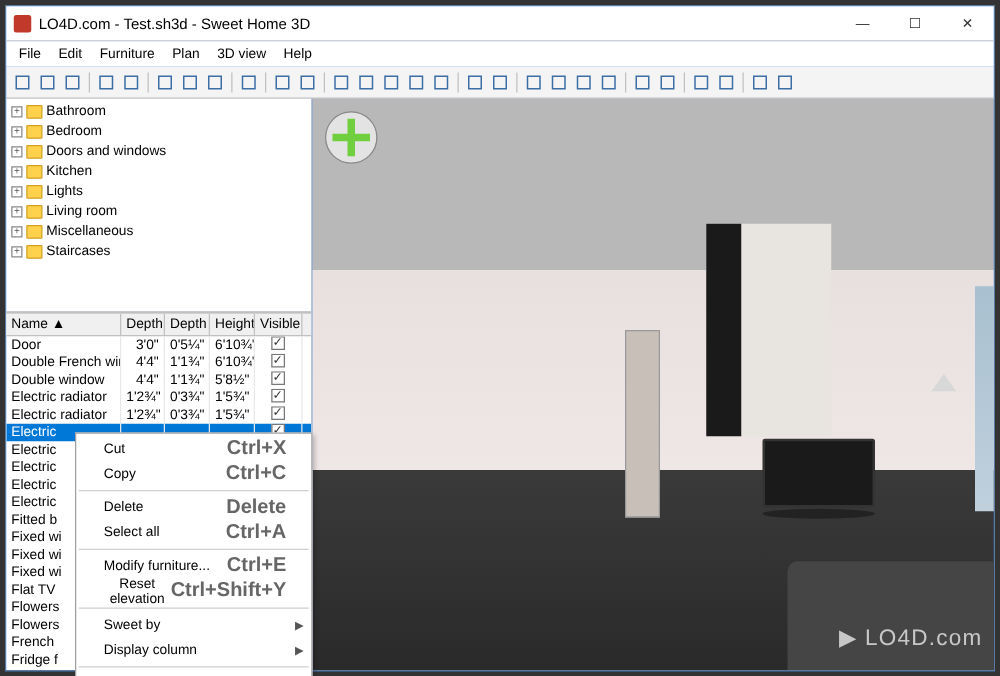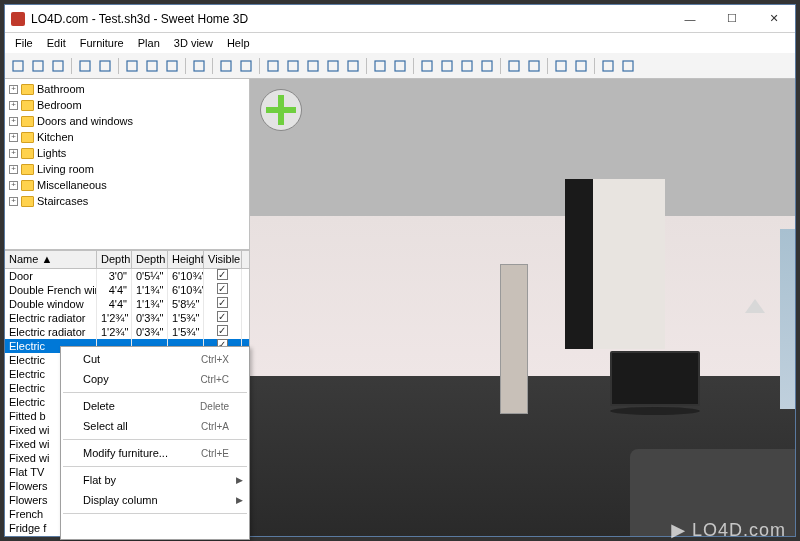--- a/index.html
+++ b/index.html
@@ -35,24 +35,24 @@
 .chk { display:inline-block; width:11px; height:11px; border:1px solid #777; background:#fff; position:relative;}
 .chk::after{content:"✓"; position:absolute; top:-2px; left:0; font-size:10px; color:#333;}
 .viewport { flex: 1; position: relative; background: linear-gradient(to bottom, #b8b8b8 0%, #b8b8b8 30%, #e8e0df 30%, #efe6e6 65%, #3a3a3a 65%, #2a2a2a 100%); overflow:hidden;}
 .compass { position: absolute; top: 10px; left: 10px; width: 42px; height: 42px; background: rgba(255,255,255,0.6); border: 1px solid #888; border-radius: 50%; display:flex; align-items:center; justify-content:center;}
 .compass-cross { width: 30px; height: 30px; position: relative; }
 .compass-cross::before, .compass-cross::after { content:""; position:absolute; background:#6fcf3f; }
 .compass-cross::before { left: 12px; top:0; width: 6px; height: 30px; }
 .compass-cross::after { top: 12px; left:0; height: 6px; width: 30px; }
 .context-menu { position: absolute; left: 60px; top: 346px; width: 190px; background: #fff; border: 1px solid #a0a0a0; box-shadow: 2px 2px 4px rgba(0,0,0,0.25); z-index: 100; padding: 2px 0;}
 .ctx-item { height: 20px; display: flex; align-items: center; padding: 0 20px 0 22px; color: #000; position: relative; text-align: center;}
-.ctx-item .shortcut { margin-left: auto; color: #666; font-size: 10px;}
+.ctx-item .shortcut { margin-left: auto; color: #666; font-size: 16px; font-weight: bold;}
 .ctx-sep { height: 1px; background: #d0d0d0; margin: 3px 2px; }
 .ctx-item .sub-arrow { position: absolute; right: 6px; font-size: 9px; color: #555;}
-.watermark { position: absolute; right: 14px; bottom: 0; color: rgba(255,255,255,0.7); font-size: 18px; letter-spacing: 1px; font-weight: 300;}
+.watermark { position: absolute; right: 14px; bottom: 20px; color: rgba(255,255,255,0.7); font-size: 18px; letter-spacing: 1px; font-weight: 300;}
 .scene-wardrobe{position:absolute; left:315px; top:100px; width:100px; height:170px; background:#e8e4e0; border-left:28px solid #1a1a1a;}
 .scene-tv{position:absolute; left:360px; top:272px; width:90px; height:55px; background:#1a1a1a; border:2px solid #333; border-radius:2px;}
 .scene-tvstand{position:absolute; left:360px; top:328px; width:90px; height:8px; background:#222; border-radius:50%;}
 .scene-door{position:absolute; left:250px; top:185px; width:28px; height:150px; background:#c8c0b8; border:1px solid #999;}
 .scene-glass{position:absolute; left:530px; top:150px; width:80px; height:180px; background:linear-gradient(#a8c0d0,#c0d0dd);}
 .scene-sofa{position:absolute; left:380px; top:370px; width:260px; height:120px; background:#454545; border-radius:8px 8px 0 0;}
 .scene-sconce{position:absolute; width:0; height:0; border-left:10px solid transparent; border-right:10px solid transparent; border-bottom:14px solid #d8d8d8;}
 .sc1{left:495px; top:220px;}
 </style>
 </head>
@@ -461,23 +461,27 @@
     </div>
     <div class="ctx-item">
       <span>Select all</span>
       <span class="shortcut">Ctrl+A</span>
     </div>
     <div class="ctx-sep"></div>
     <div class="ctx-item">
       <span>Modify furniture...</span>
       <span class="shortcut">Ctrl+E</span>
     </div>
+    <div class="ctx-item">
+      <span>Reset elevation</span>
+      <span class="shortcut">Ctrl+Shift+Y</span>
+    </div>
     <div class="ctx-sep"></div>
     <div class="ctx-item">
-      <span>Flat by</span>
+      <span>Sweet by</span>
       <span class="sub-arrow">▶</span>
     </div>
     <div class="ctx-item">
       <span>Display column</span>
       <span class="sub-arrow">▶</span>
     </div>
     <div class="ctx-sep"></div>
     <div class="ctx-item"></div>
   </div>
 

